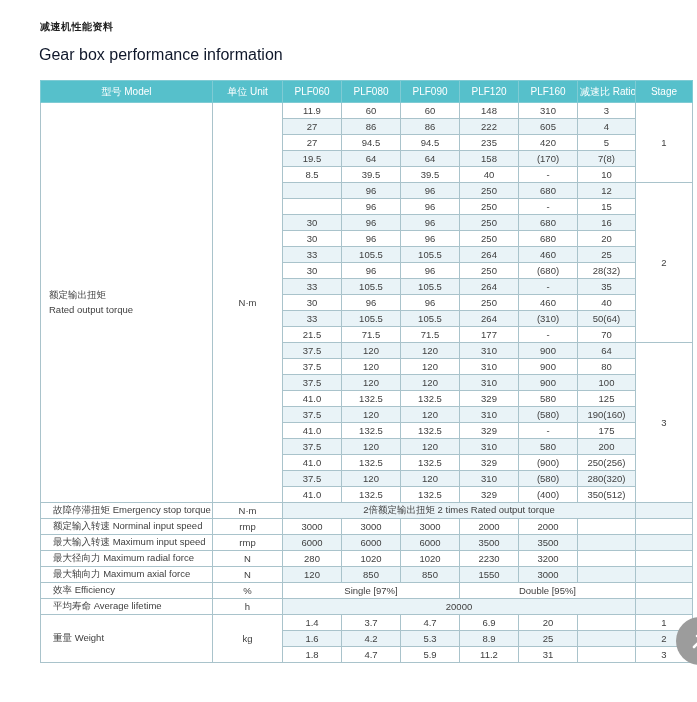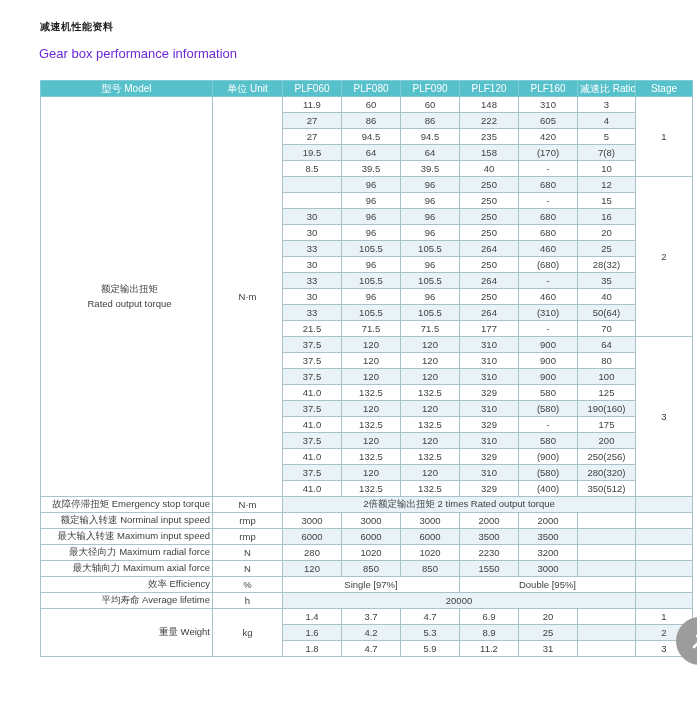--- a/index.html
+++ b/index.html
@@ -9,42 +9,42 @@
     background:#ffffff;
     font-family:"Liberation Sans", sans-serif;
     color:#3a3a3a;
   }
   .page-title {
     position:absolute; left:40px; top:20px;
     font-size:10px; font-weight:bold; color:#1f1f1f; letter-spacing:0.5px;
   }
   .page-subtitle {
     position:absolute; left:39px; top:46px;
-    font-size:13px; color:#6d28d9;
+    font-size:16px; color:#0f172a;
   }
   table.perf {
     position:absolute; left:40px; top:80px; width:652px;
     border-collapse:collapse; table-layout:fixed;
   }
   table.perf th {
     background:var(--header-bg,#56c0cb);
     color:var(--header-text,#ffffff);
-    font-weight:normal; font-size:10px; height:16px;
+    font-weight:normal; font-size:10px; height:22px;
     border:1px solid var(--header-border,#7fcbd4);
     padding:0 2px; text-align:center; overflow:hidden; white-space:nowrap;
   }
   table.perf td {
     border:1px solid var(--grid-border,#a9c3cb);
     font-size:9.5px; color:#404040; text-align:center;
     height:16px; padding:0 2px; overflow:hidden; white-space:nowrap;
     background:#ffffff;
   }
   table.perf td.stripe { background:var(--stripe,#e9f3f7); }
-  table.perf td.row-label { text-align:right; padding-left:1px; }
-  table.perf td.torque-label { text-align:center; padding-left:8px; line-height:1.5; }
+  table.perf td.row-label { text-align:left; padding-left:12px; }
+  table.perf td.torque-label { text-align:left; padding-left:8px; line-height:1.5; }
   .fab {
     position:absolute; left:676px; top:617px; width:48px; height:48px;
     border-radius:50%; background:var(--fab-bg,#9c9c9c); border:none;
     display:flex; align-items:center; justify-content:center; padding:0;
     cursor:pointer;
   }
 </style>
 </head>
 <body>
 

